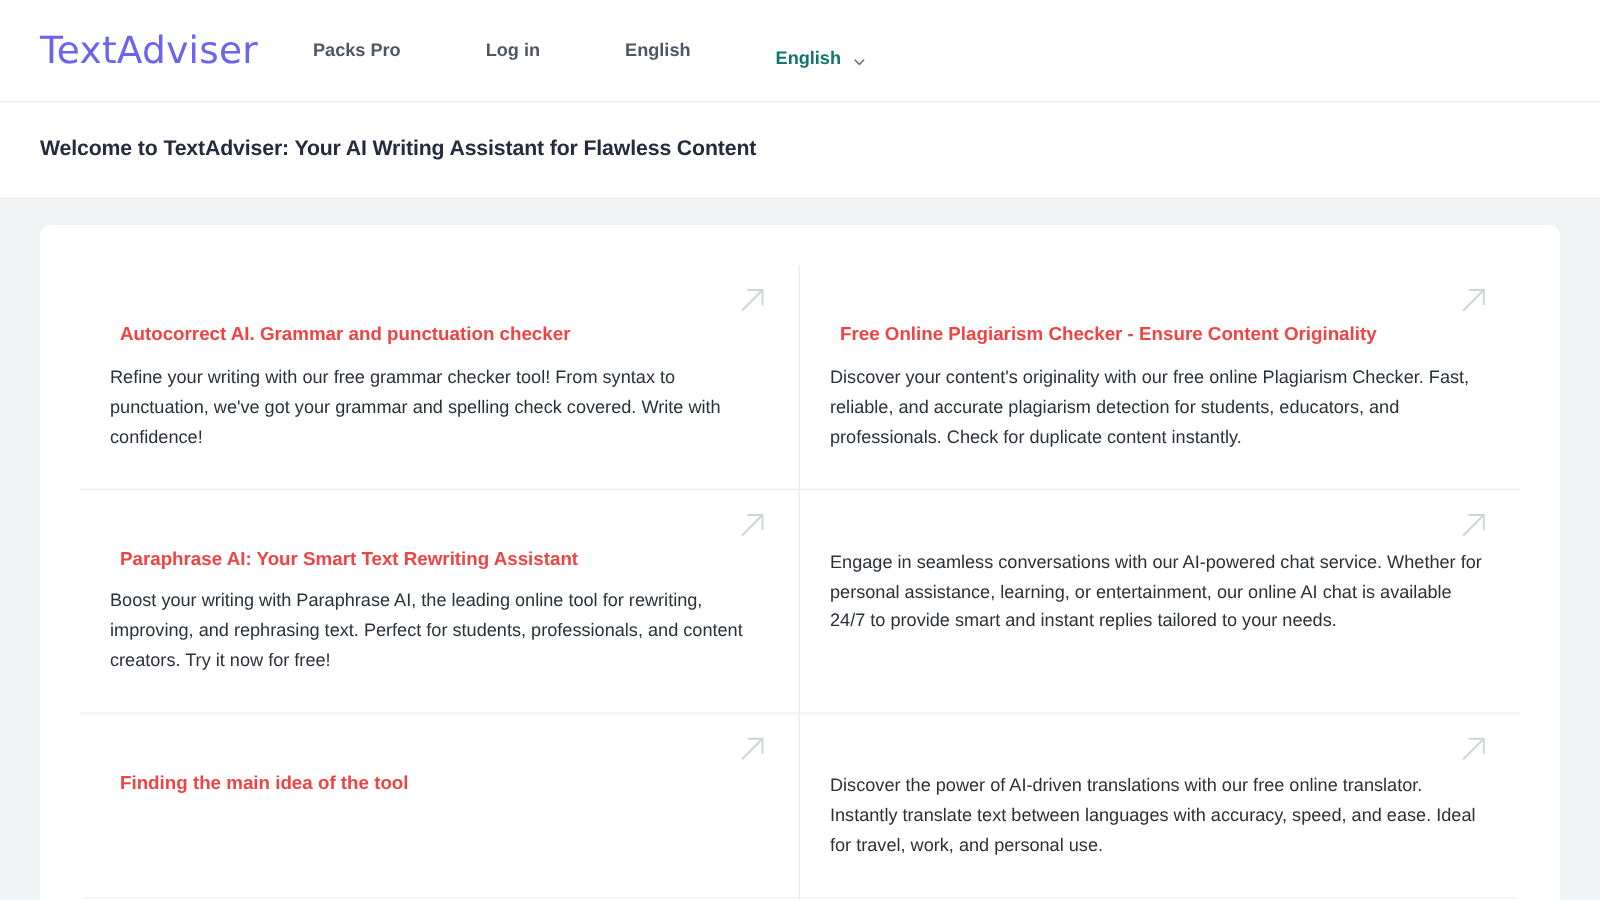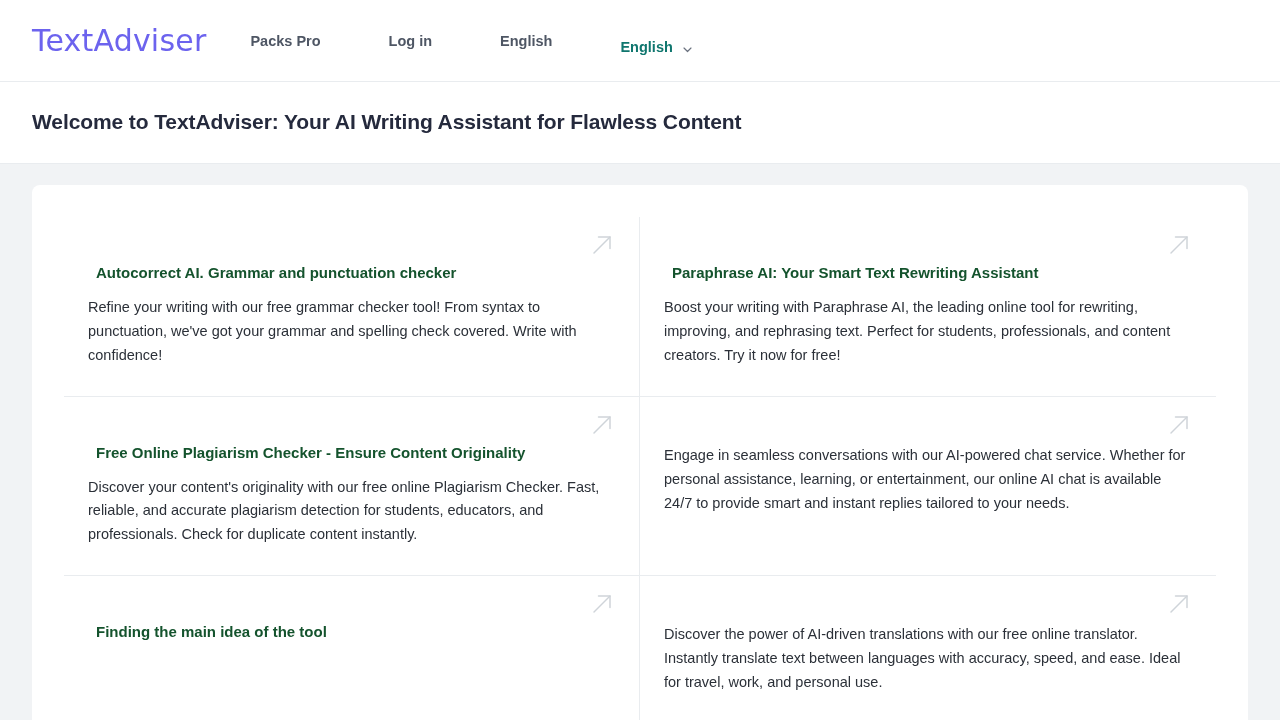--- a/index.html
+++ b/index.html
@@ -77,21 +77,21 @@
   .chev svg { display: block; }
 
   
   .heading-band {
     background: #ffffff;
     border-bottom: 1px solid #e9ecef;
     padding: 26px 32px 28px 32px;
   }
 
   .page-title {
-    font-size: 21px;
+    font-size: 17px;
     font-weight: 700;
     color: #252a3d;
     letter-spacing: -0.1px;
     line-height: 1.3;
   }
 
   
   .content {
     padding: 21px 32px 0 32px;
   }
@@ -120,21 +120,21 @@
     text-decoration: none;
     display: block;
     cursor: pointer;
   }
   .card:nth-child(2n) { border-right: none; }
 
   .card-title {
     display: block;
     font-size: 15px;
     font-weight: 700;
-    color: #14532d;
+    color: #ef4444;
     line-height: 1.25;
     margin: 0 0 13px 8px;
   }
 
   .card-desc {
     font-size: 14.5px;
     line-height: 1.65;
     color: #2b3038;
   }
 
@@ -189,33 +189,33 @@
         <span class="card-desc">Refine your writing with our free grammar checker tool! From syntax to punctuation, we've got your grammar and spelling check covered. Write with confidence!</span>
       </a>
 
       <a class="card" href="#">
         <span class="arrow-icon">
           <svg viewBox="0 0 26 26" width="26" height="26" fill="none" stroke="currentColor" stroke-width="1.5" stroke-linecap="round" stroke-linejoin="round">
             <line x1="5" y1="21" x2="21" y2="5"></line>
             <polyline points="9.5,5 21,5 21,16.5"></polyline>
           </svg>
         </span>
+        <span class="card-title">Free Online Plagiarism Checker - Ensure Content Originality</span>
+        <span class="card-desc">Discover your content's originality with our free online Plagiarism Checker. Fast, reliable, and accurate plagiarism detection for students, educators, and professionals. Check for duplicate content instantly.</span>
+      </a>
+
+      <a class="card" href="#">
+        <span class="arrow-icon">
+          <svg viewBox="0 0 26 26" width="26" height="26" fill="none" stroke="currentColor" stroke-width="1.5" stroke-linecap="round" stroke-linejoin="round">
+            <line x1="5" y1="21" x2="21" y2="5"></line>
+            <polyline points="9.5,5 21,5 21,16.5"></polyline>
+          </svg>
+        </span>
         <span class="card-title">Paraphrase AI: Your Smart Text Rewriting Assistant</span>
         <span class="card-desc">Boost your writing with Paraphrase AI, the leading online tool for rewriting, improving, and rephrasing text. Perfect for students, professionals, and content creators. Try it now for free!</span>
-      </a>
-
-      <a class="card" href="#">
-        <span class="arrow-icon">
-          <svg viewBox="0 0 26 26" width="26" height="26" fill="none" stroke="currentColor" stroke-width="1.5" stroke-linecap="round" stroke-linejoin="round">
-            <line x1="5" y1="21" x2="21" y2="5"></line>
-            <polyline points="9.5,5 21,5 21,16.5"></polyline>
-          </svg>
-        </span>
-        <span class="card-title">Free Online Plagiarism Checker - Ensure Content Originality</span>
-        <span class="card-desc">Discover your content's originality with our free online Plagiarism Checker. Fast, reliable, and accurate plagiarism detection for students, educators, and professionals. Check for duplicate content instantly.</span>
       </a>
 
       <a class="card" href="#">
         <span class="arrow-icon">
           <svg viewBox="0 0 26 26" width="26" height="26" fill="none" stroke="currentColor" stroke-width="1.5" stroke-linecap="round" stroke-linejoin="round">
             <line x1="5" y1="21" x2="21" y2="5"></line>
             <polyline points="9.5,5 21,5 21,16.5"></polyline>
           </svg>
         </span>
         <span class="card-desc">Engage in seamless conversations with our AI-powered chat service. Whether for personal assistance, learning, or entertainment, our online AI chat is available 24/7 to provide smart and instant replies tailored to your needs.</span>

